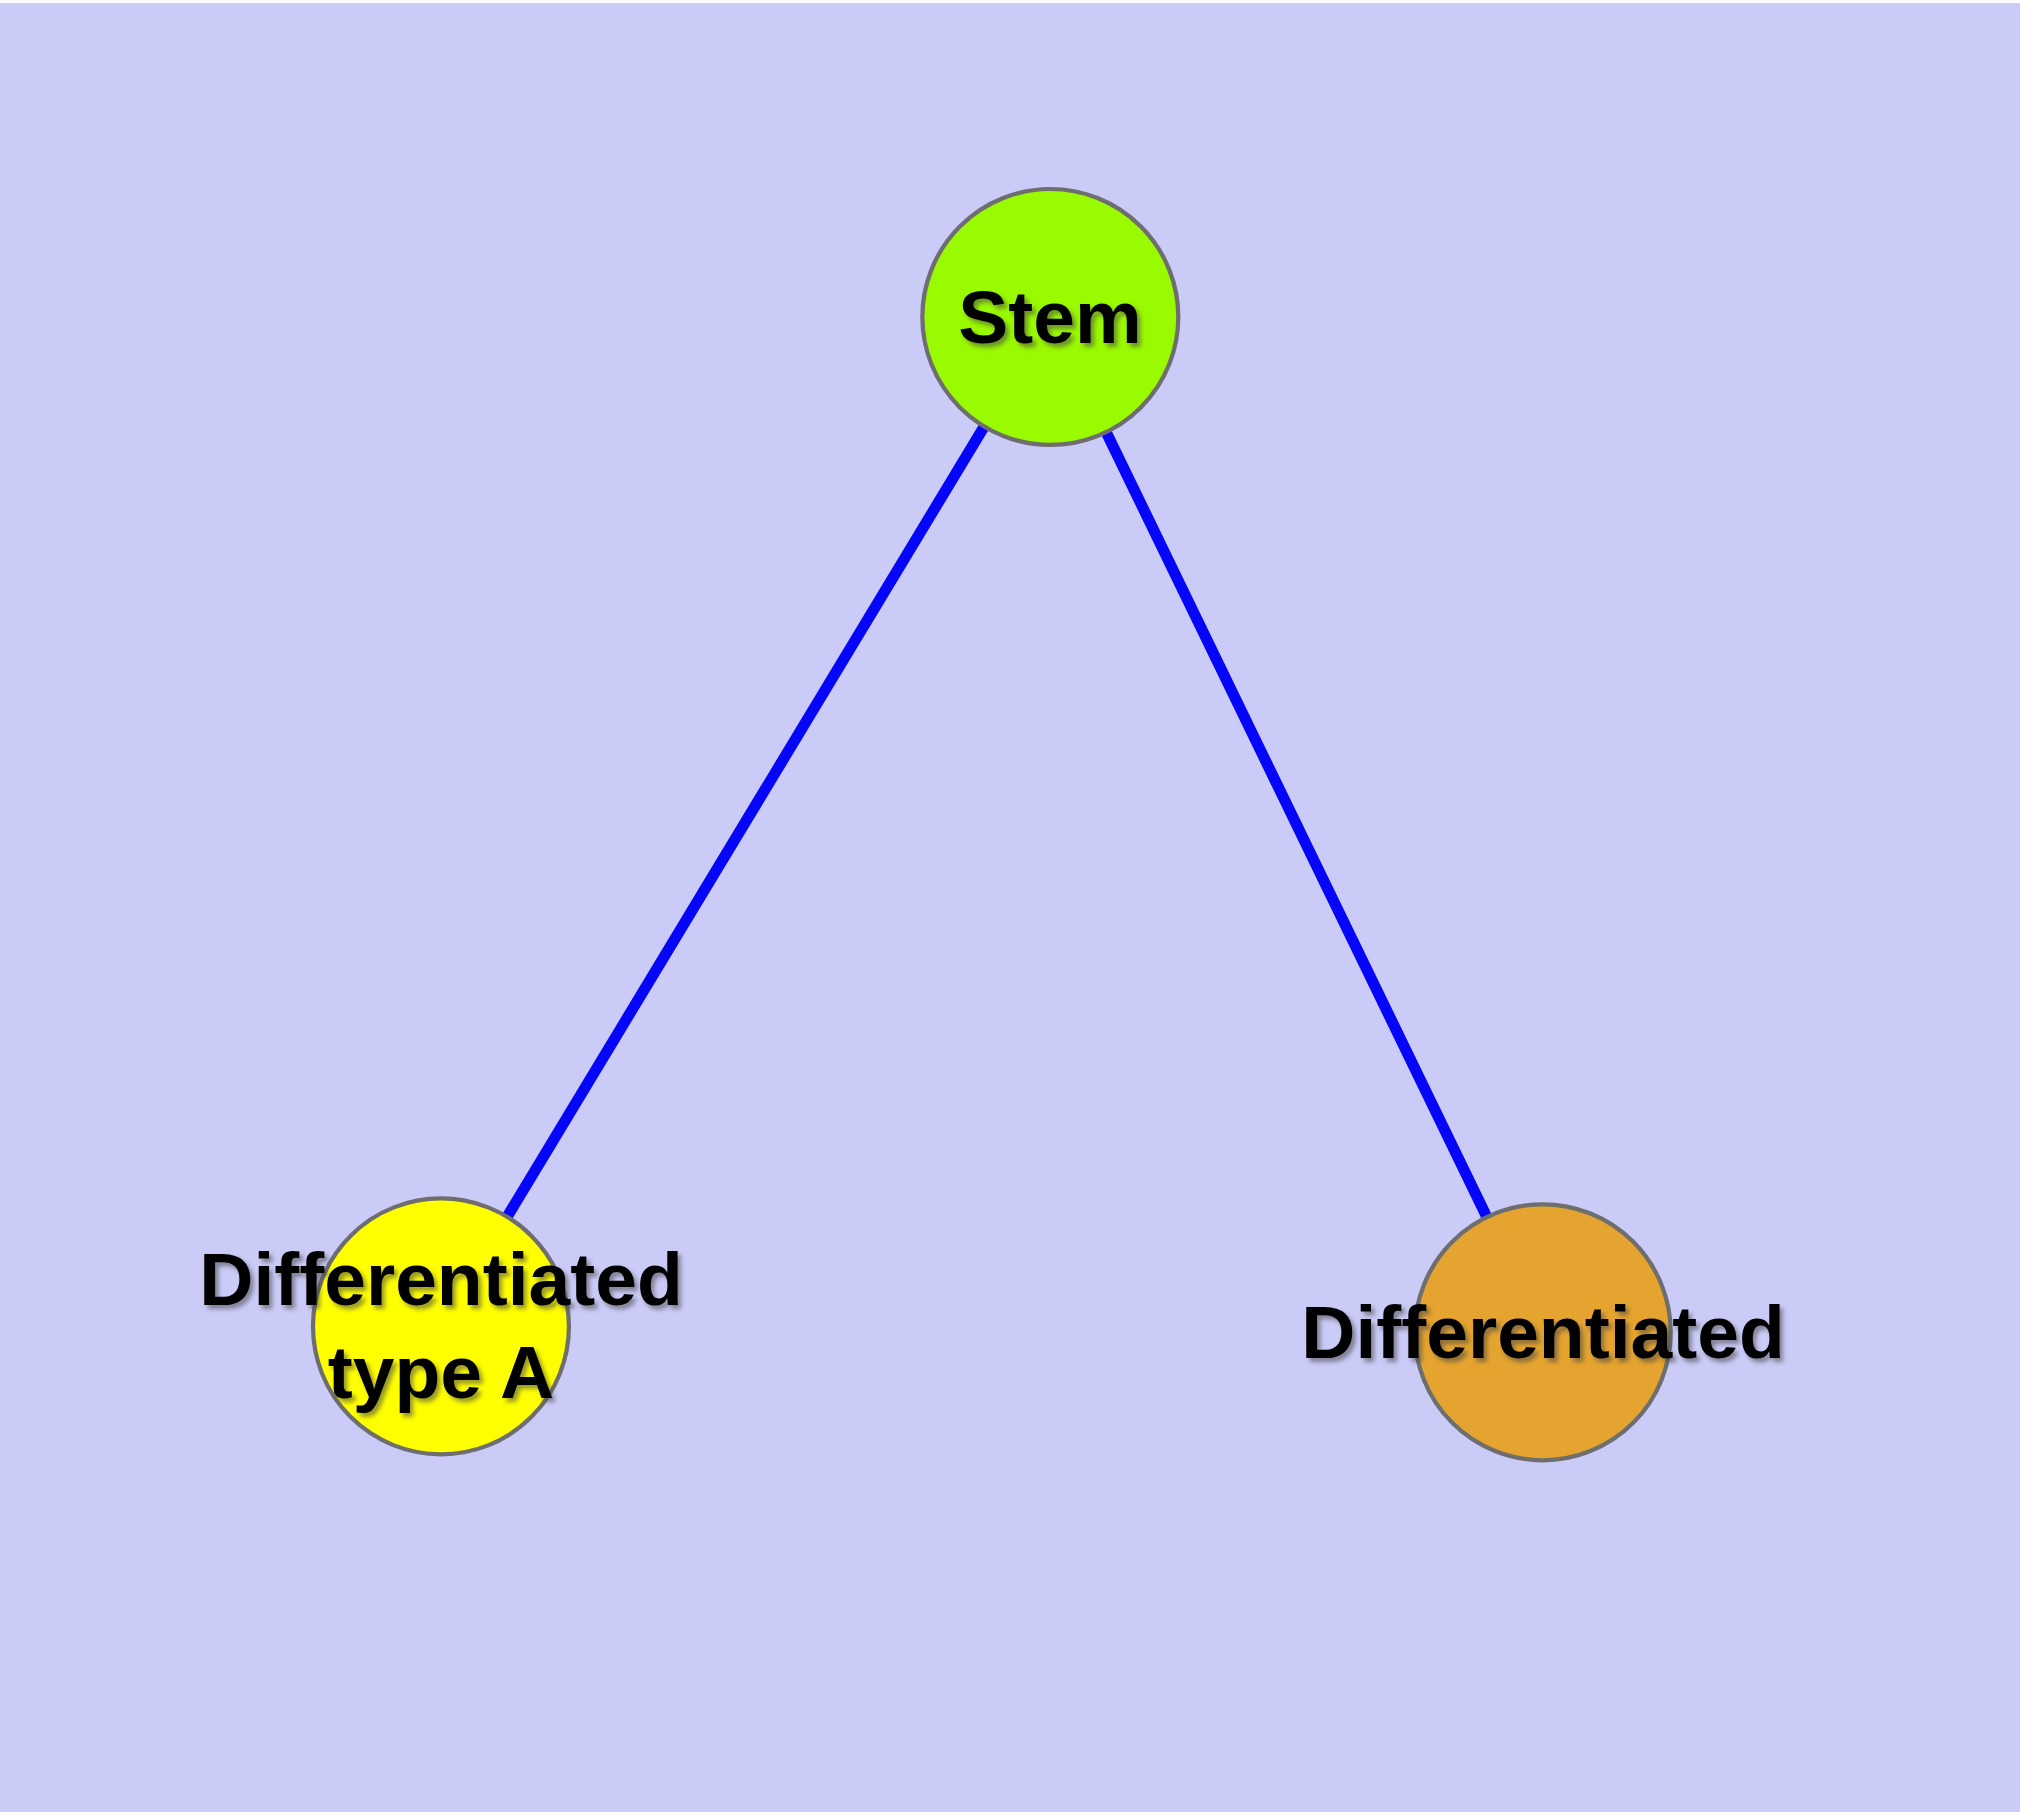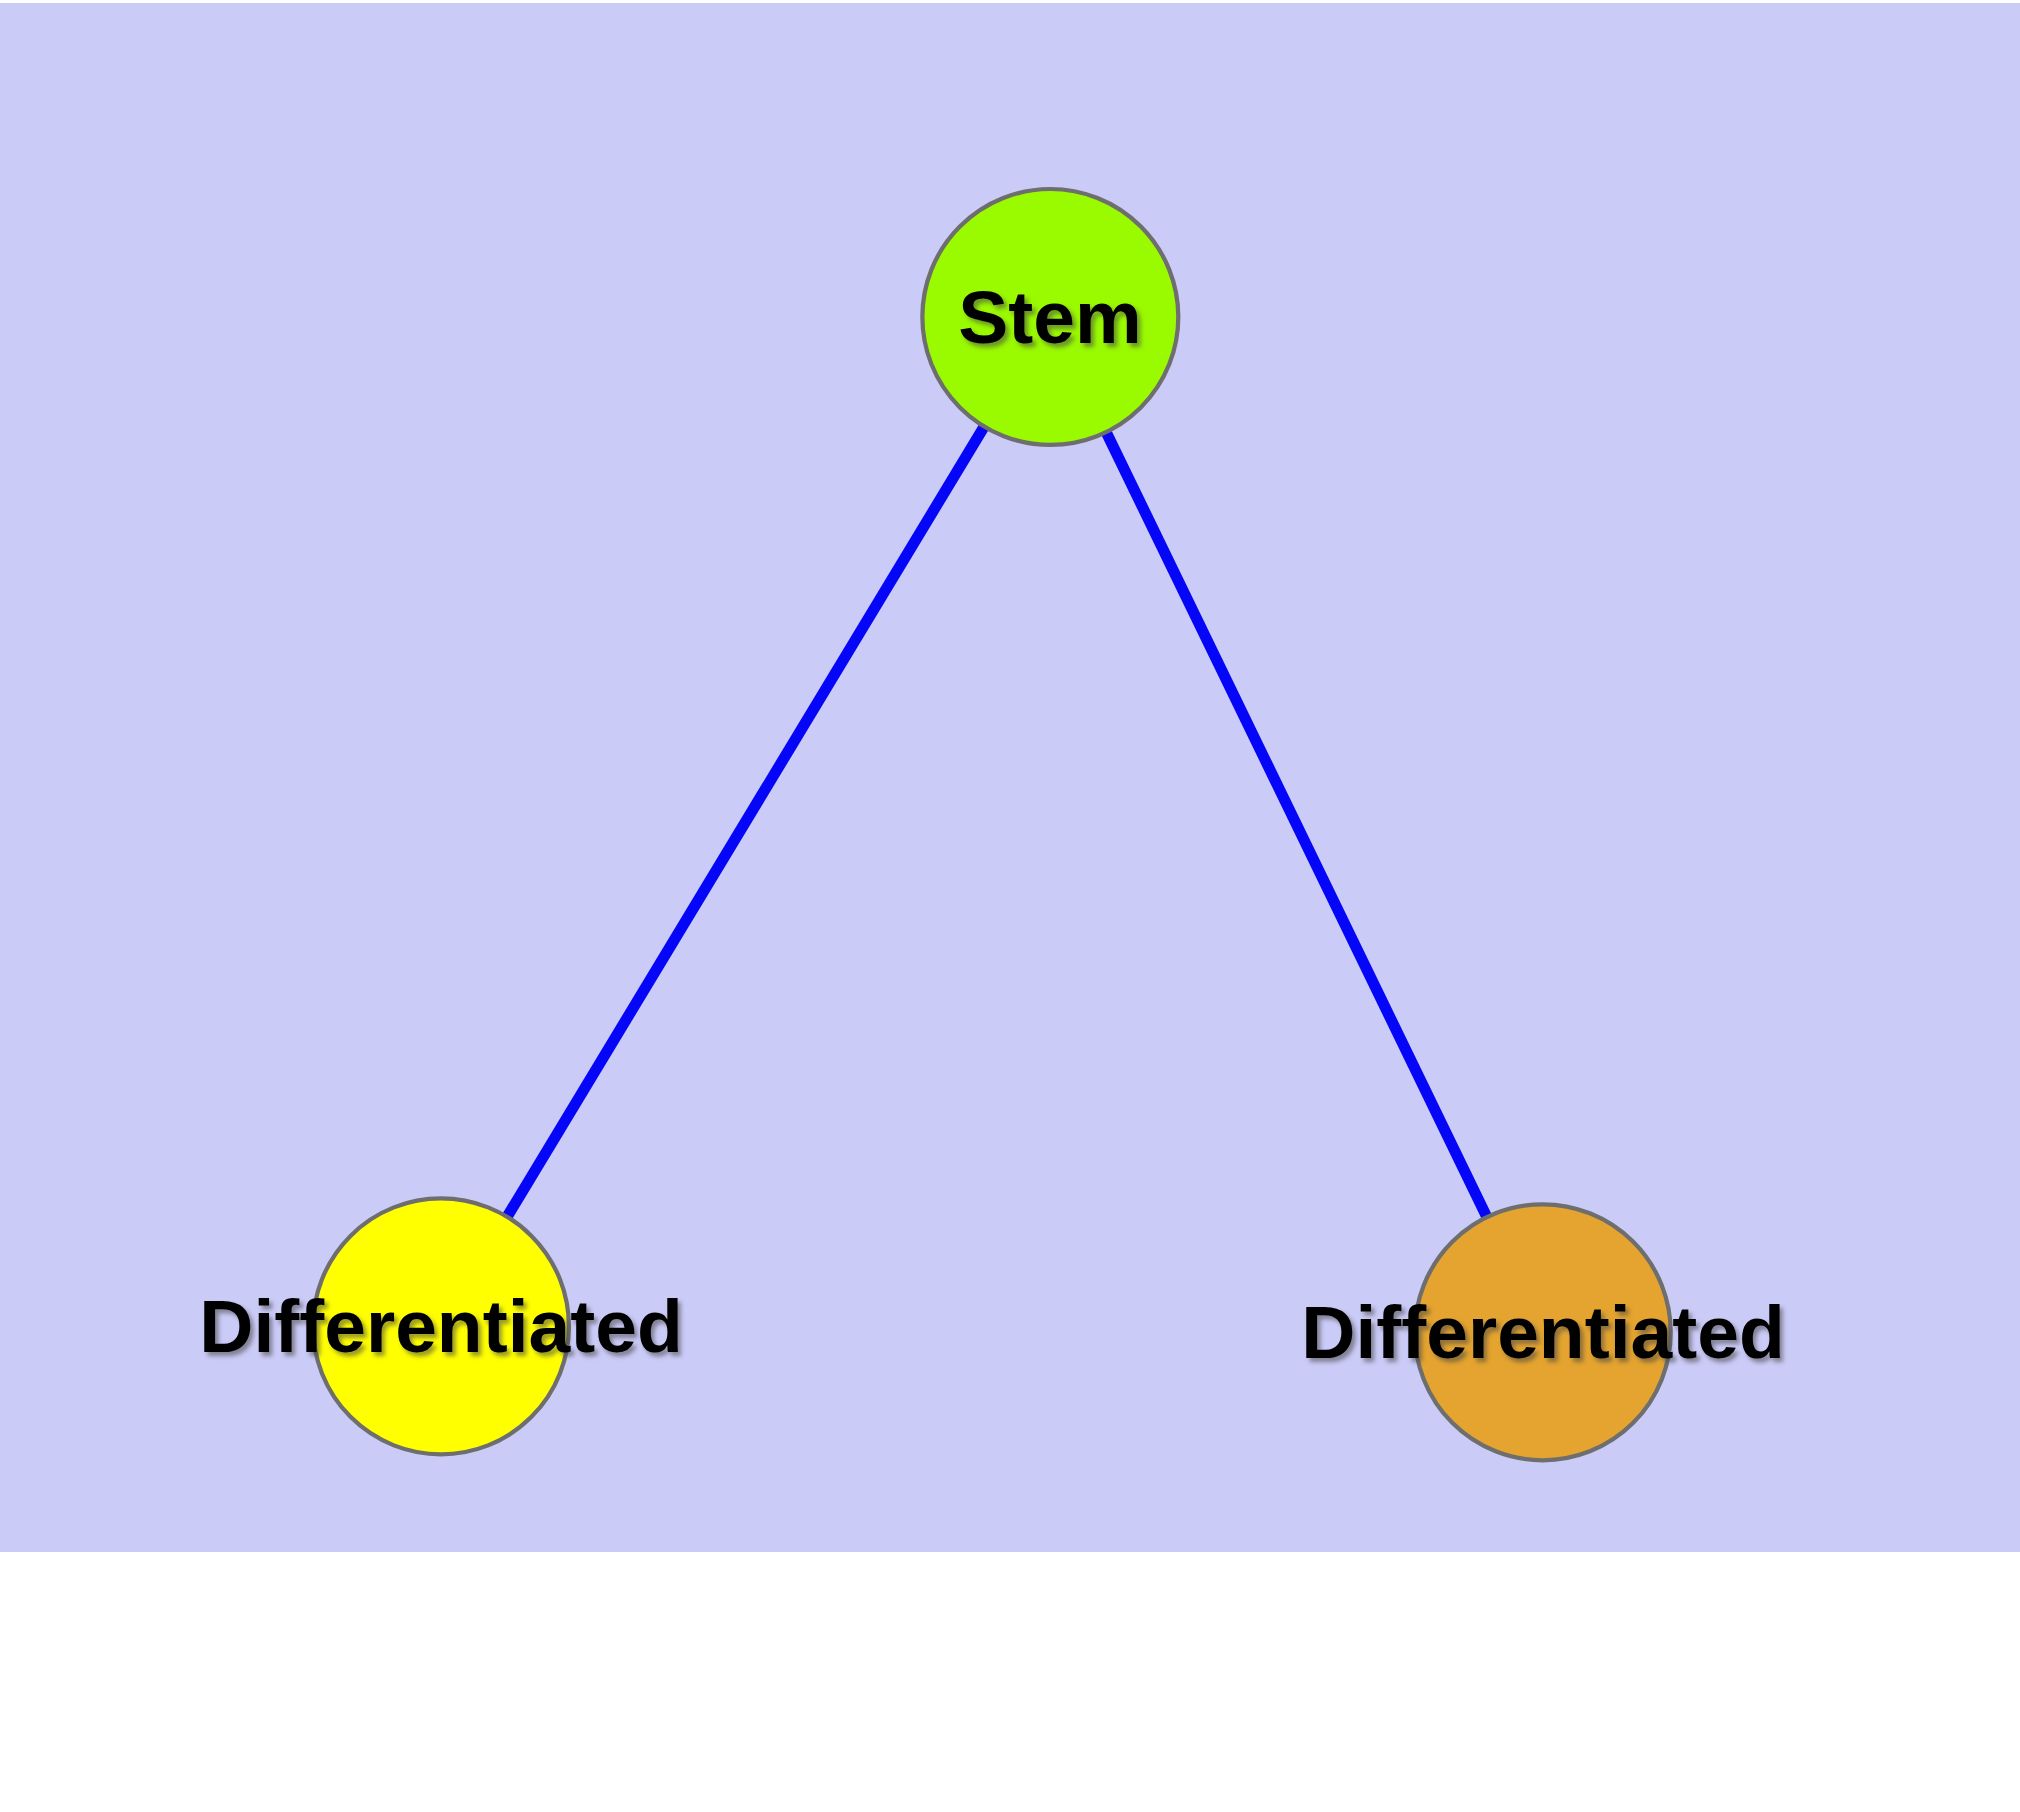--- a/index.html
+++ b/index.html
@@ -9,21 +9,21 @@
     height: 1812px;
     background: #ffffff;
     overflow: hidden;
     font-family: "Liberation Sans", sans-serif;
   }
   .stage {
     position: absolute;
     left: 0;
     top: 0;
     width: 2021px;
-    height: 1552px;
+    height: 1812px;
     overflow: hidden;
   }
   .top-strip {
     position: absolute;
     left: 0;
     top: 0;
     width: 2021px;
     height: 2.5px;
     z-index: 3;
   }
@@ -62,19 +62,20 @@
       <circle cx="520" cy="1565" r="151" fill="#FFFF00" stroke="#6E6E6E" stroke-width="5"></circle>
       <circle cx="1820" cy="1572" r="151" fill="#E5A42F" stroke="#6E6E6E" stroke-width="5"></circle>
     </svg>
 
   <div class="node-label" style="left: 1050px; top: 317px; color: rgb(0, 0, 0);">
     <span class="label-line">Stem</span>
   </div>
 
   <div class="node-label" style="left: 441px; top: 1326px; color: rgb(0, 0, 0);">
     <span class="label-line">Differentiated</span>
+    <span class="label-line">type A</span>
   </div>
 
   <div class="node-label" style="left: 1543px; top: 1332px; color: rgb(0, 0, 0);">
     <span class="label-line">Differentiated</span>
   </div>
 </div>
 
 
 </body></html>

